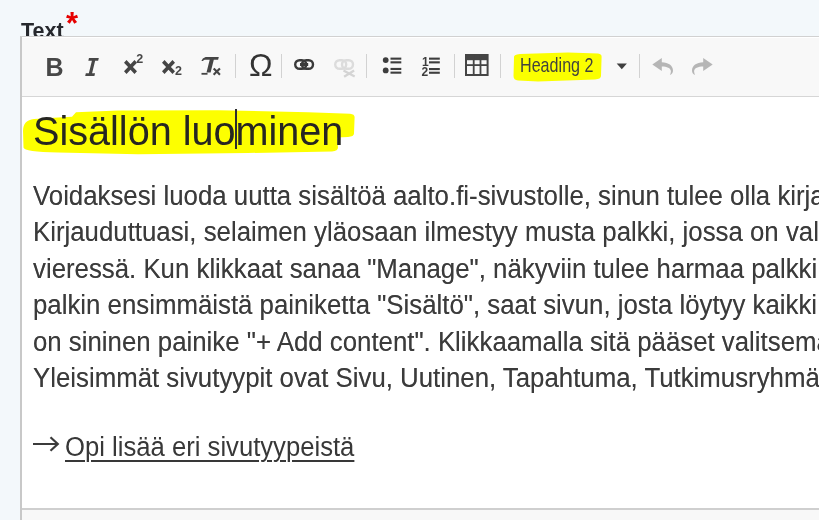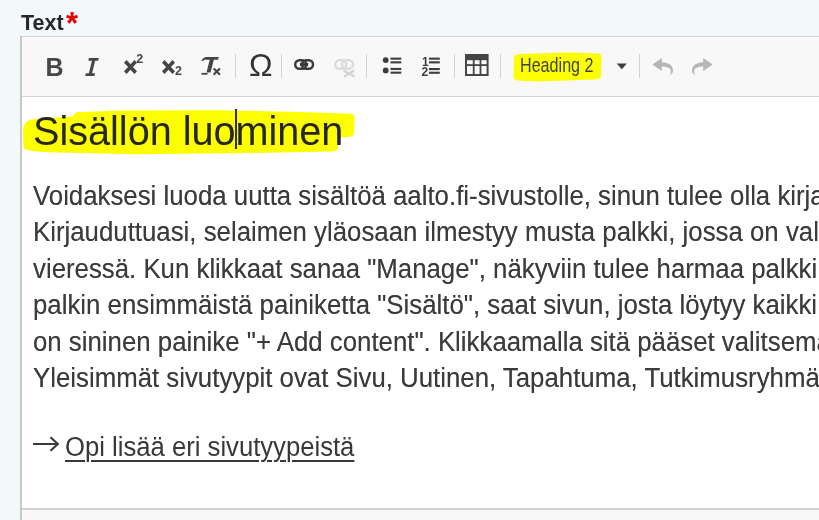--- a/index.html
+++ b/index.html
@@ -4,21 +4,21 @@
 <style>
   html,body{margin:0;padding:0;}
   body{width:819px;height:520px;background:#f3f8fb;overflow:hidden;position:relative;
        font-family:"Liberation Sans",sans-serif;}
   .abs{position:absolute;}
   span.ic{position:absolute;color:#474747;white-space:pre;}
 </style>
 </head>
 <body>
 
-  <span class="abs" style="left:21px;top:13px;font-size:21.5px;font-weight:bold;color:#26282d;line-height:20px;">Text</span>
+  <span class="abs" style="left:21px;top:21px;font-size:21.5px;font-weight:bold;color:#26282d;line-height:20px;">Text</span>
   <span class="abs" style="left:66px;top:14px;font-size:31px;font-weight:bold;color:#e60000;line-height:20px;">*</span>
 
   <div class="abs" id="frame" style="left:20px;top:36px;width:800px;height:600px;background:#fff;border-left:2px solid #c8c8c8;border-top:1.5px solid #d1d1d1;"></div>
   <div class="abs" style="left:22px;top:37.5px;width:797px;height:58px;background:#f8f8f8;"></div>
   <div class="abs" style="left:22px;top:95.5px;width:797px;height:1.6px;background:#d6d6d6;"></div>
   <div class="abs" style="left:22px;top:508px;width:797px;height:1.6px;background:#cfcfcf;"></div>
   <div class="abs" style="left:22px;top:509.6px;width:797px;height:11px;background:#f8f8f8;"></div>
 
   <span class="ic" style="left:45.5px;top:56.5px;font-size:25px;font-weight:bold;line-height:20px;">B</span>
 

